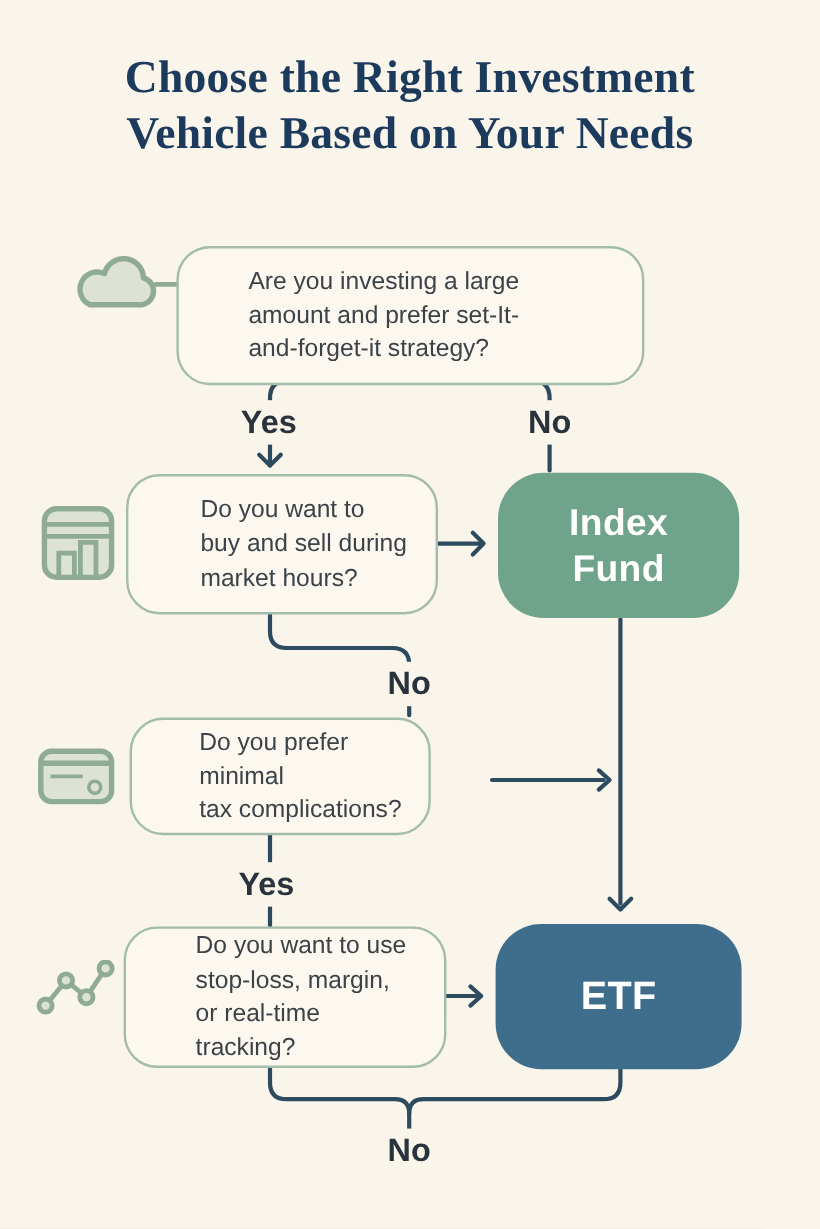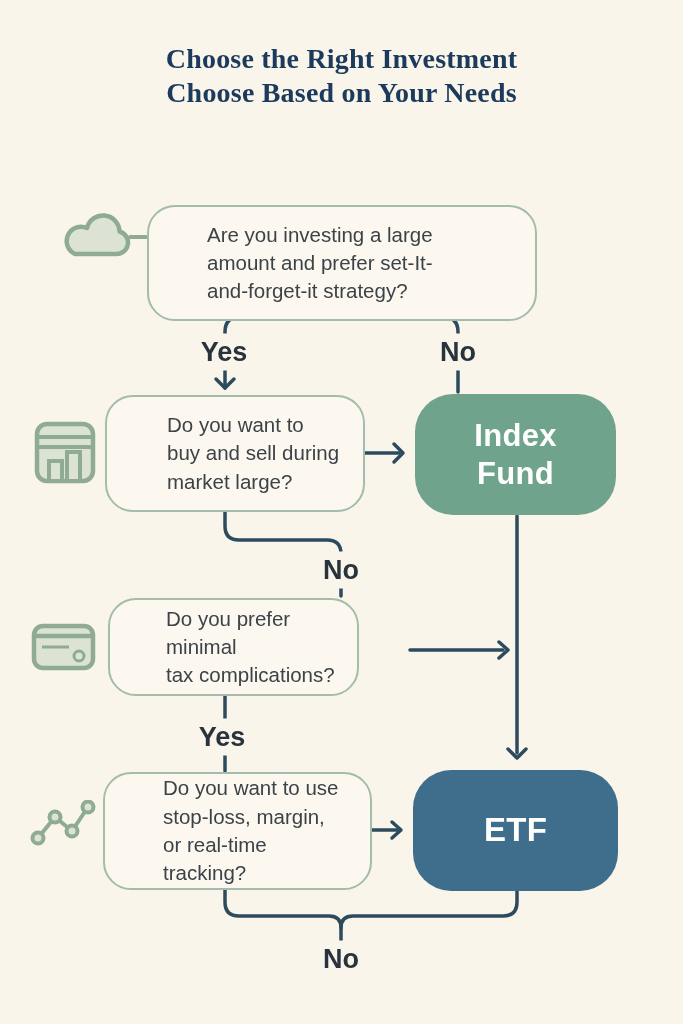--- a/index.html
+++ b/index.html
@@ -24,21 +24,21 @@
     margin:0 auto;
     background:var(--background);
     font-family:"Liberation Sans", sans-serif;
     overflow:hidden;
   }
   .page-title{
     position:absolute;top:42px;left:0;right:0;
     text-align:center;
     font-family:"Liberation Serif", serif;
     font-weight:700;
-    font-size:28px;
+    font-size:38px;
     line-height:1.22;
     color:var(--title-text);
     letter-spacing:0.2px;
   }
   svg.wires{position:absolute;left:0;top:0;width:683px;height:1024px;}
   svg.wires path{fill:none;stroke:var(--connector);stroke-width:3.5;stroke-linecap:round;stroke-linejoin:round;}
   svg.wires polyline{fill:none;stroke:var(--connector);stroke-width:3.5;stroke-linecap:round;stroke-linejoin:round;}
   svg.wires .sage{stroke:var(--icon-stroke);stroke-width:4;}
   .qbox{
     position:absolute;
@@ -101,33 +101,33 @@
     <path d="M225 696 V771"></path>
 
     <path d="M372 830 H397"></path>
     <polyline points="392,822 401,830 392,838"></polyline>
 
     <path d="M225 889 V902 Q225 916 239 916 H329 Q341 916 341 928 V943"></path>
     <path d="M517 891 V902 Q517 916 503 916 H353 Q341 916 341 928"></path>
   </svg>
 
   <h1 class="page-title"><span>Choose the Right Investment</span><br>
-    <span>Choose Based on Your Needs</span>
+    <span>Vehicle Based on Your Needs</span>
   </h1>
 
   <div class="qbox" style="left:147px;top:177px;width:390px;height:116px;padding-left:58px;padding-right:24px;margin-top:28px;">
     <span class="q-text">Are you investing a large
 amount and prefer set-It-
 and-forget-it strategy?</span>
   </div>
 
   <div class="qbox" style="left:105px;top:395px;width:260px;height:117px;padding-left:60px;padding-right:12px;">
     <span class="q-text">Do you want to
 buy and sell during
-market large?</span>
+market hours?</span>
   </div>
 
   <div class="qbox" style="left:108px;top:598px;width:251px;height:98px;padding-left:56px;padding-right:12px;">
     <span class="q-text">Do you prefer minimal
 tax complications?</span>
   </div>
 
   <div class="qbox" style="left:103px;top:772px;width:269px;height:118px;padding-left:58px;padding-right:20px;">
     <span class="q-text">Do you want to use
 stop-loss, margin,

